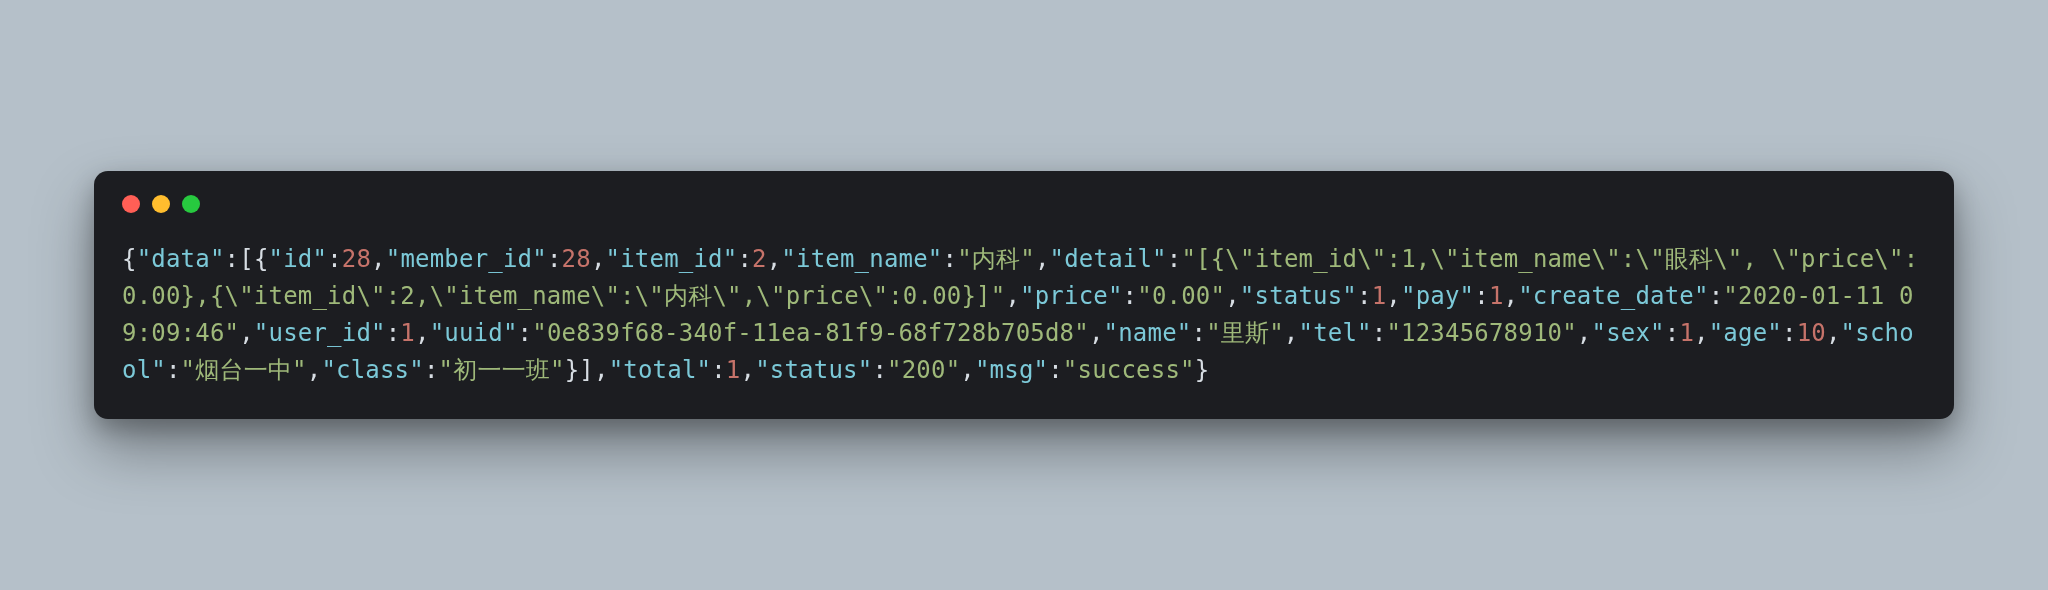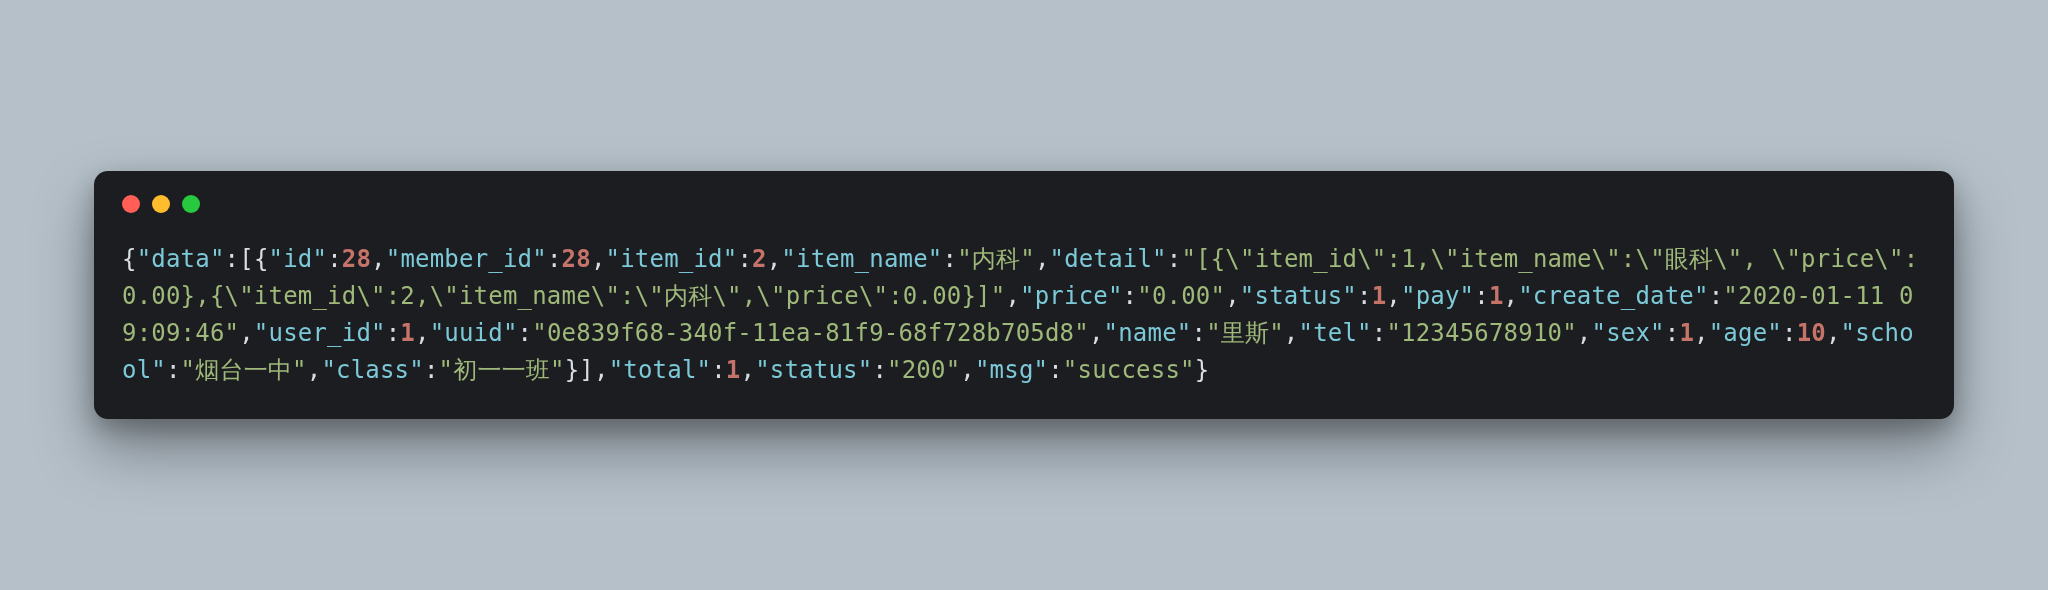--- a/index.html
+++ b/index.html
@@ -36,21 +36,21 @@
     font-size: 24px;
     line-height: 1.55;
     white-space: pre-wrap;
     word-break: break-all;
     color: #d7dde3;
     letter-spacing: 0.2px;
   }
   .tok-punc   { color: #d7dde3; }
   .tok-key    { color: #7cc9d8; }
   .tok-str    { color: #9fb97a; }
-  .tok-num    { color: #c6736a; font-weight: bold; }
+  .tok-num    { color: #c6736a; }
 </style>
 </head>
 <body>
 
 <div class="terminal-window">
   <div class="titlebar">
     <div class="dot red"></div>
     <div class="dot yellow"></div>
     <div class="dot green"></div>
   </div>

